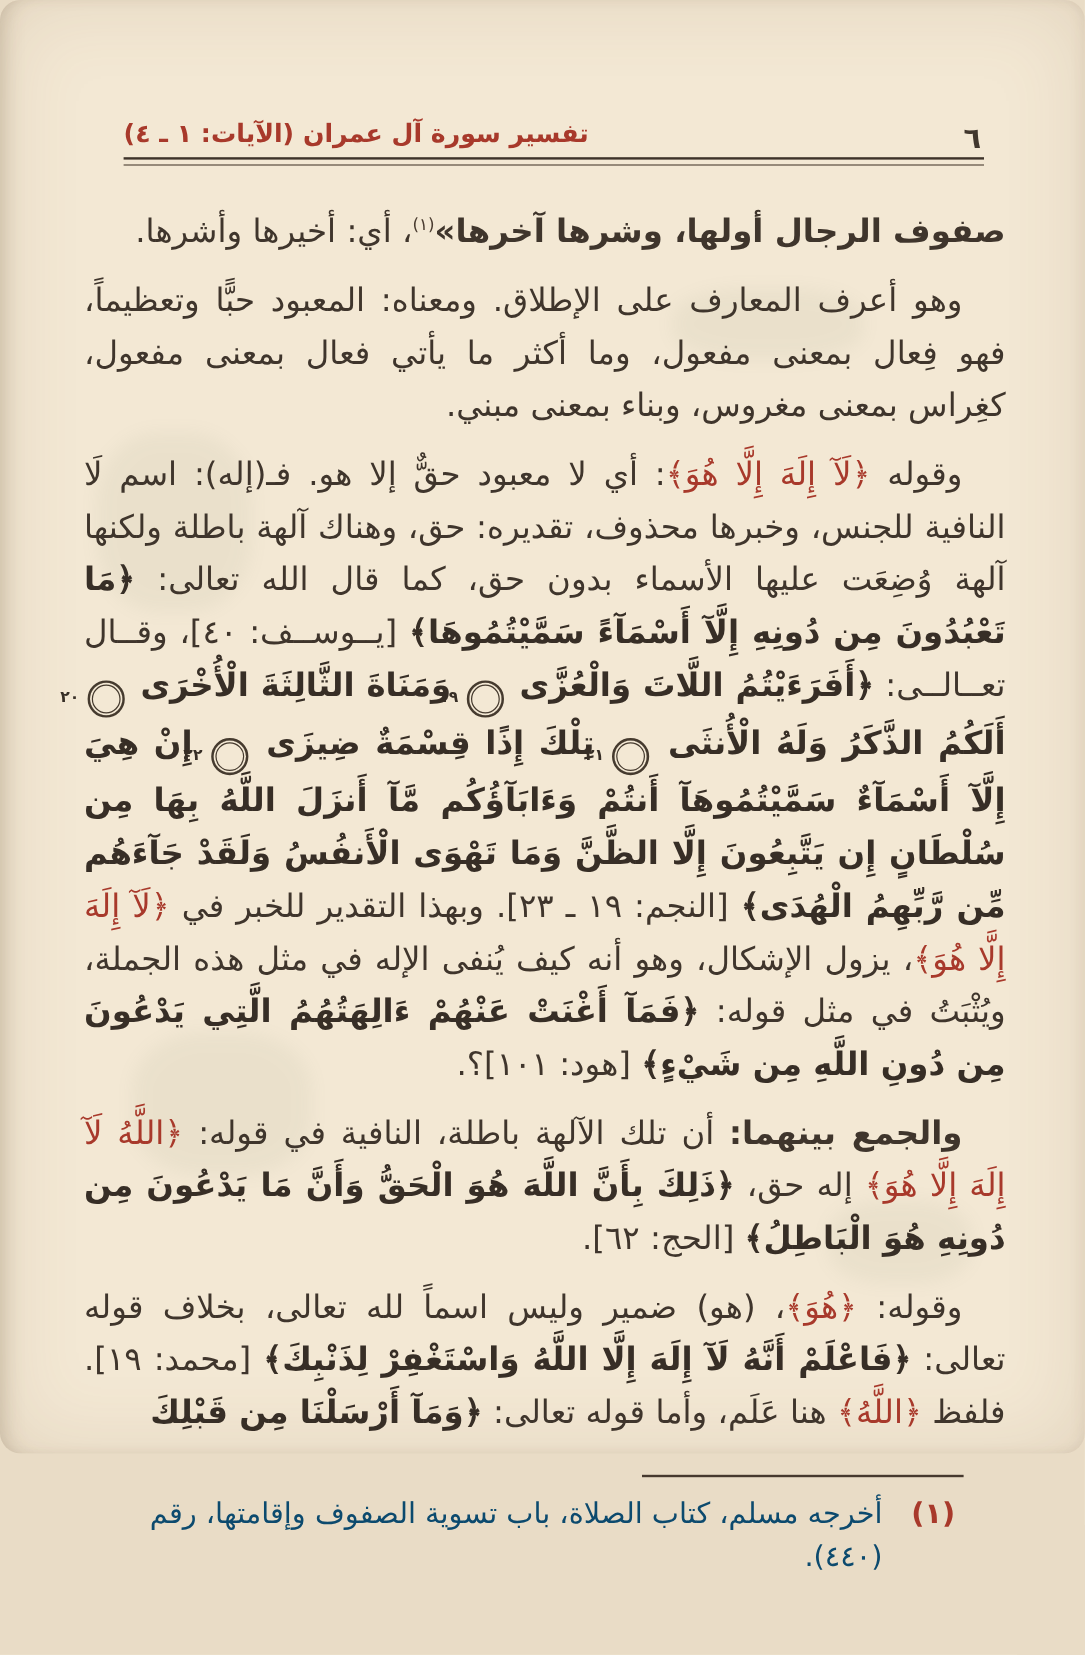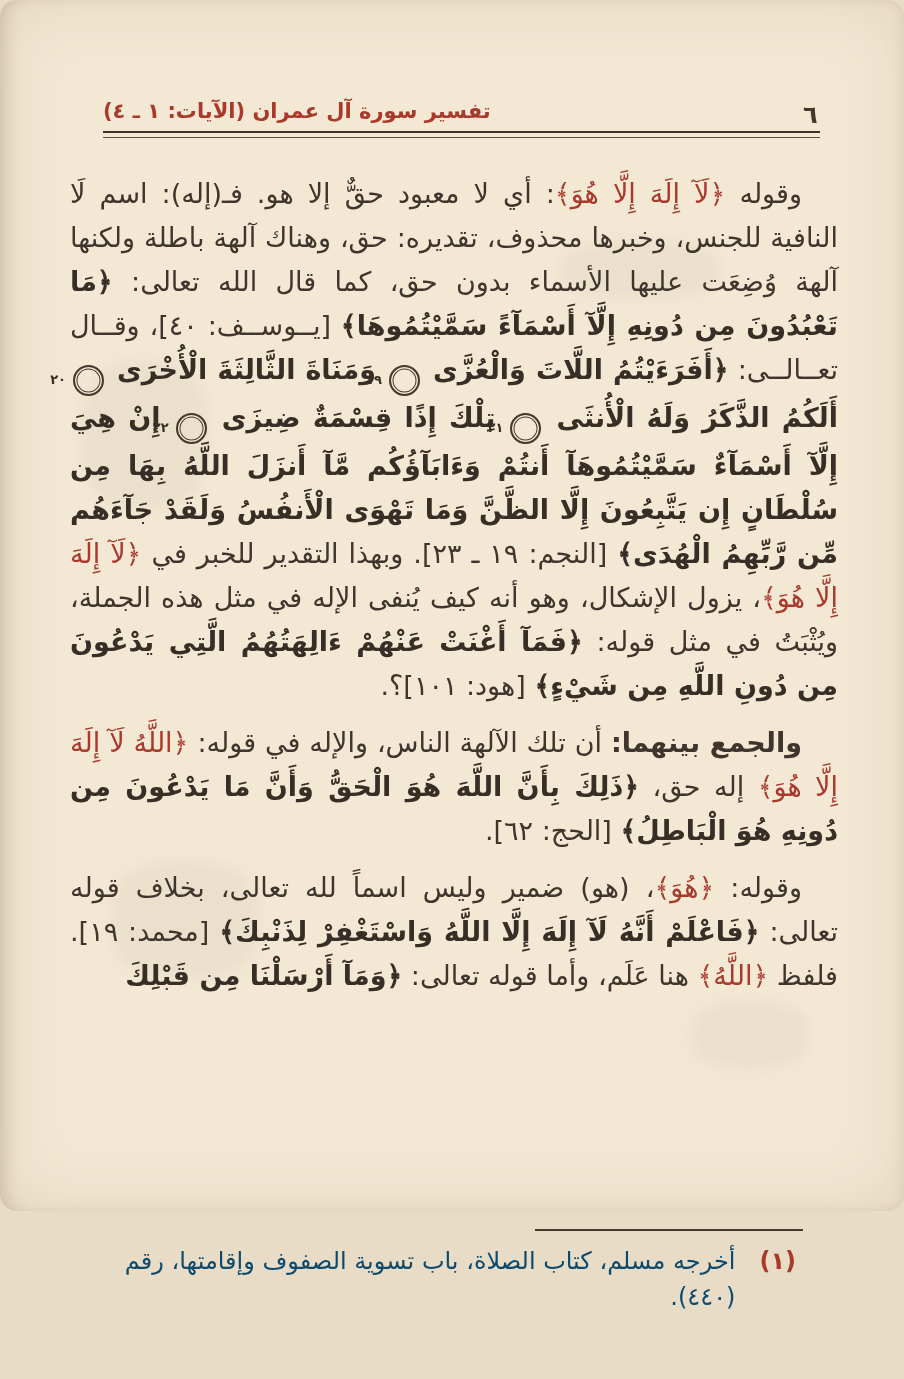--- a/index.html
+++ b/index.html
@@ -85,22 +85,24 @@
   <div class="running-title">تفسير سورة آل عمران (الآيات: ١ ـ ٤)</div>
   <div class="page-number">٦</div>
   <div class="header-rule"></div>
 
   <div class="ghost g1"></div>
   <div class="ghost g2"></div>
   <div class="ghost g3"></div>
   <div class="ghost g4"></div>
 
   <main class="body-text" id="paragraphs">
+      <p><span class="t b">صفوف الرجال أولها، وشرها آخرها»</span><span class="t fnref">(١)</span><span class="t">، أي: أخيرها وأشرها.</span></p>
+      <p class="ind"><span class="t">وهو أعرف المعارف على الإطلاق. ومعناه: المعبود حبًّا وتعظيماً، فهو فِعال بمعنى مفعول، وما أكثر ما يأتي فعال بمعنى مفعول، كغِراس بمعنى مغروس، وبناء بمعنى مبني.</span></p>
       <p class="ind"><span class="t">وقوله </span><span class="t q red">﴿لَآ إِلَهَ إِلَّا هُوَ﴾</span><span class="t">: أي لا معبود حقٌّ إلا هو. فـ(إله): اسم لَا النافية للجنس، وخبرها محذوف، تقديره: حق، وهناك آلهة باطلة ولكنها آلهة وُضِعَت عليها الأسماء بدون حق، كما قال الله تعالى: </span><span class="t q blk">﴿مَا تَعْبُدُونَ مِن دُونِهِ إِلَّآ أَسْمَآءً سَمَّيْتُمُوهَا﴾</span><span class="t"> [يــوســف: ٤٠]، وقــال تعــالــى: </span><span class="t q blk">﴿أَفَرَءَيْتُمُ اللَّاتَ وَالْعُزَّى </span><span class="ayah">١٩</span><span class="t q blk"> وَمَنَاةَ الثَّالِثَةَ الْأُخْرَى </span><span class="ayah">٢٠</span><span class="t q blk"> أَلَكُمُ الذَّكَرُ وَلَهُ الْأُنثَى </span><span class="ayah">٢١</span><span class="t q blk"> تِلْكَ إِذًا قِسْمَةٌ ضِيزَى </span><span class="ayah">٢٢</span><span class="t q blk"> إِنْ هِيَ إِلَّآ أَسْمَآءٌ سَمَّيْتُمُوهَآ أَنتُمْ وَءَابَآؤُكُم مَّآ أَنزَلَ اللَّهُ بِهَا مِن سُلْطَانٍ إِن يَتَّبِعُونَ إِلَّا الظَّنَّ وَمَا تَهْوَى الْأَنفُسُ وَلَقَدْ جَآءَهُم مِّن رَّبِّهِمُ الْهُدَى﴾</span><span class="t"> [النجم: ١٩ ـ ٢٣]. وبهذا التقدير للخبر في </span><span class="t q red">﴿لَآ إِلَهَ إِلَّا هُوَ﴾</span><span class="t">، يزول الإشكال، وهو أنه كيف يُنفى الإله في مثل هذه الجملة، ويُثْبَتُ في مثل قوله: </span><span class="t q blk">﴿فَمَآ أَغْنَتْ عَنْهُمْ ءَالِهَتُهُمُ الَّتِي يَدْعُونَ مِن دُونِ اللَّهِ مِن شَيْءٍ﴾</span><span class="t"> [هود: ١٠١]؟.</span></p>
-      <p class="ind"><span class="t b">والجمع بينهما:</span><span class="t"> أن تلك الآلهة الناس، والإله في قوله: </span><span class="t q red">﴿اللَّهُ لَآ إِلَهَ إِلَّا هُوَ﴾</span><span class="t"> إله حق، </span><span class="t q blk">﴿ذَلِكَ بِأَنَّ اللَّهَ هُوَ الْحَقُّ وَأَنَّ مَا يَدْعُونَ مِن دُونِهِ هُوَ الْبَاطِلُ﴾</span><span class="t"> [الحج: ٦٢].</span></p>
+      <p class="ind"><span class="t b">والجمع بينهما:</span><span class="t"> أن تلك الآلهة باطلة، النافية في قوله: </span><span class="t q red">﴿اللَّهُ لَآ إِلَهَ إِلَّا هُوَ﴾</span><span class="t"> إله حق، </span><span class="t q blk">﴿ذَلِكَ بِأَنَّ اللَّهَ هُوَ الْحَقُّ وَأَنَّ مَا يَدْعُونَ مِن دُونِهِ هُوَ الْبَاطِلُ﴾</span><span class="t"> [الحج: ٦٢].</span></p>
       <p class="ind"><span class="t">وقوله: </span><span class="t q red">﴿هُوَ﴾</span><span class="t">، (هو) ضمير وليس اسماً لله تعالى، بخلاف قوله تعالى: </span><span class="t q blk">﴿فَاعْلَمْ أَنَّهُ لَآ إِلَهَ إِلَّا اللَّهُ وَاسْتَغْفِرْ لِذَنْبِكَ﴾</span><span class="t"> [محمد: ١٩]. فلفظ </span><span class="t q red">﴿اللَّهُ﴾</span><span class="t"> هنا عَلَم، وأما قوله تعالى: </span><span class="t q blk">﴿وَمَآ أَرْسَلْنَا مِن قَبْلِكَ</span></p>
     </main>
 
   <div class="fn-rule"></div>
   <div class="fn-line">
     <span class="fn-marker">(١)</span>
     <span class="fn-text">أخرجه مسلم، كتاب الصلاة، باب تسوية الصفوف وإقامتها، رقم (٤٤٠).</span>
   </div>
 
 </div>

